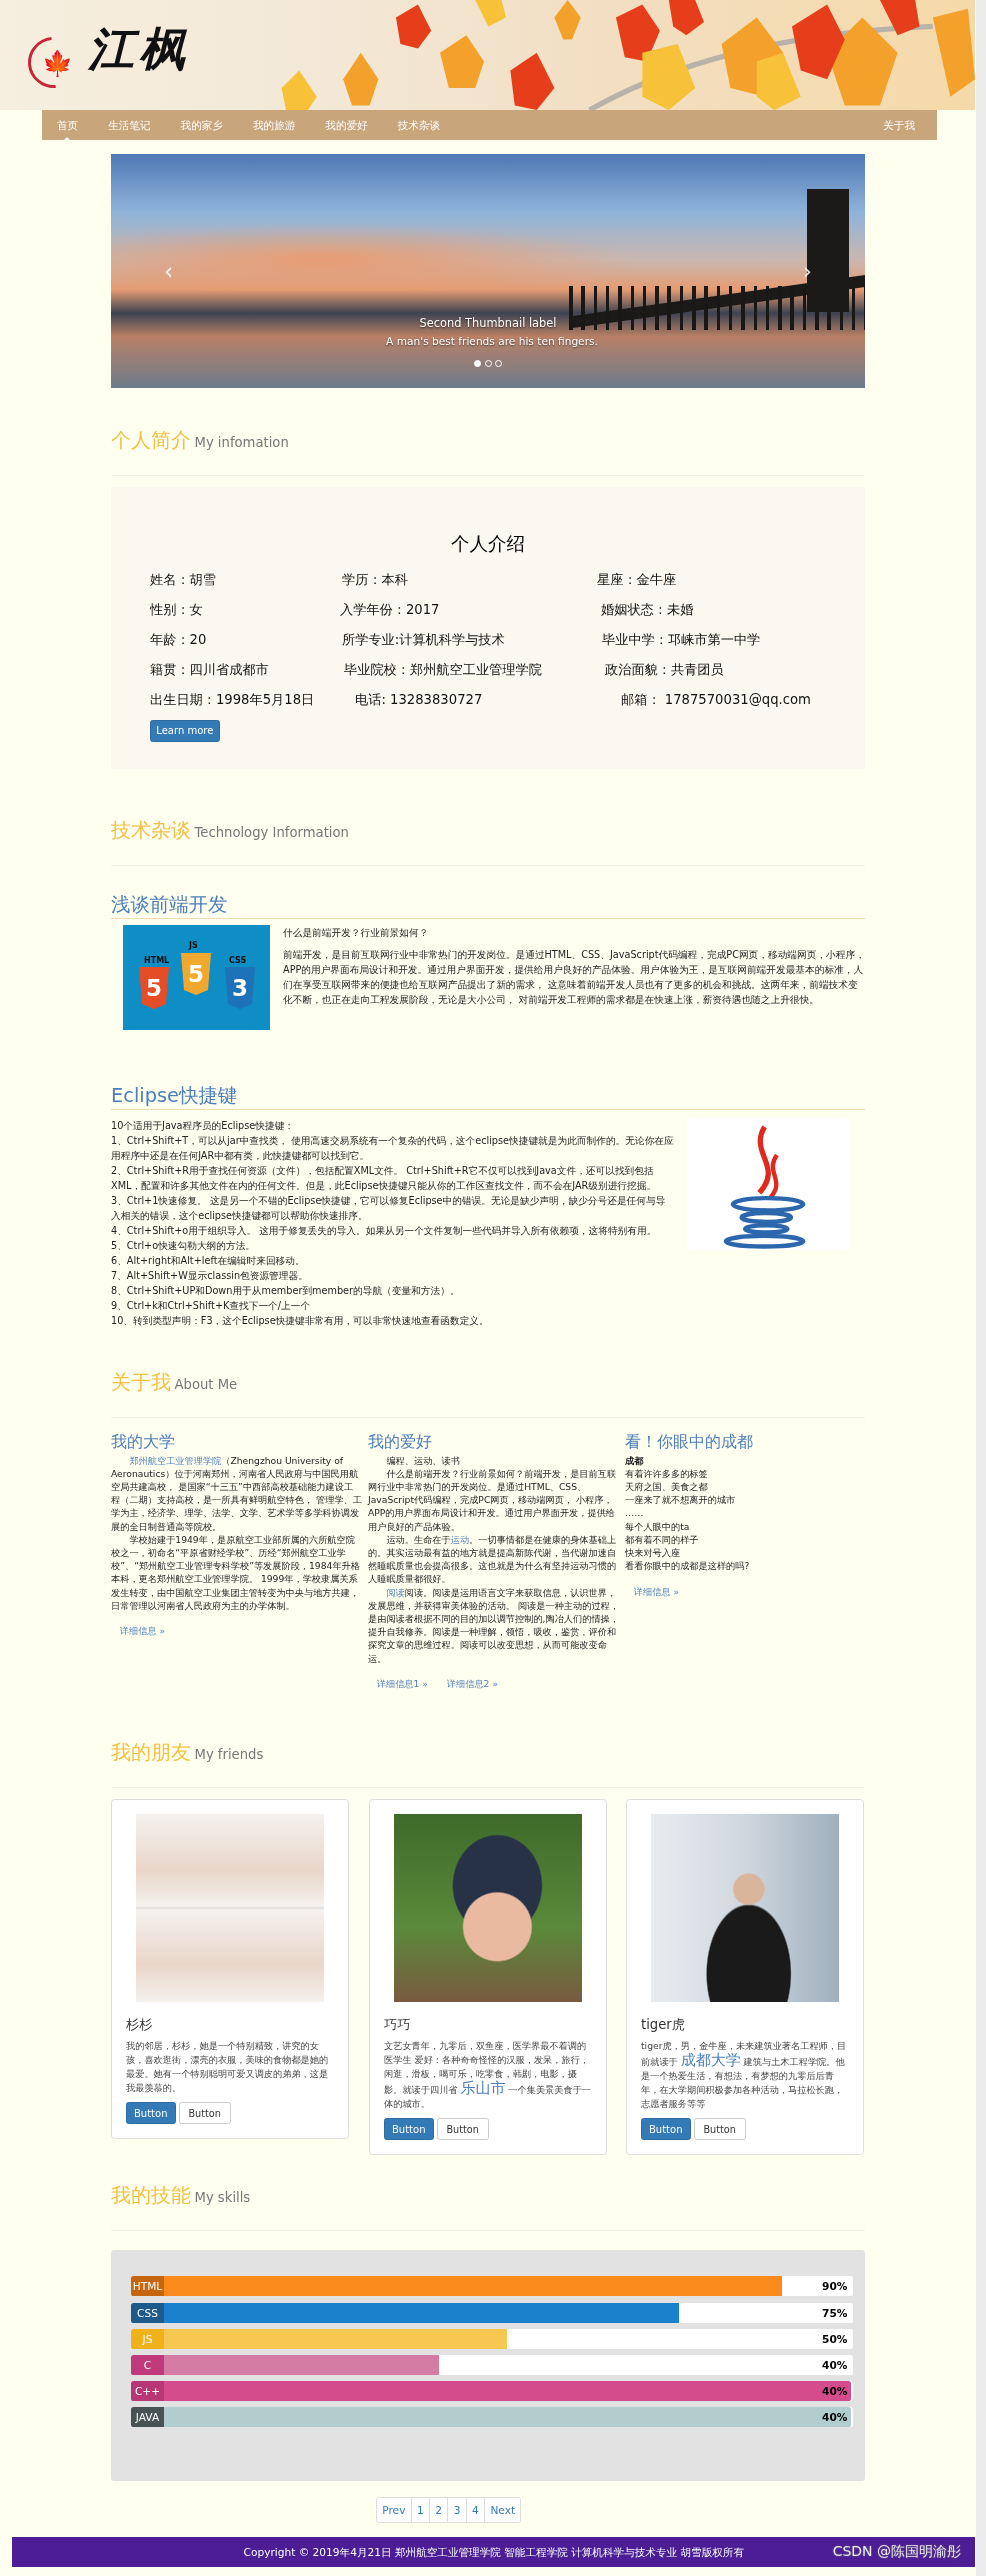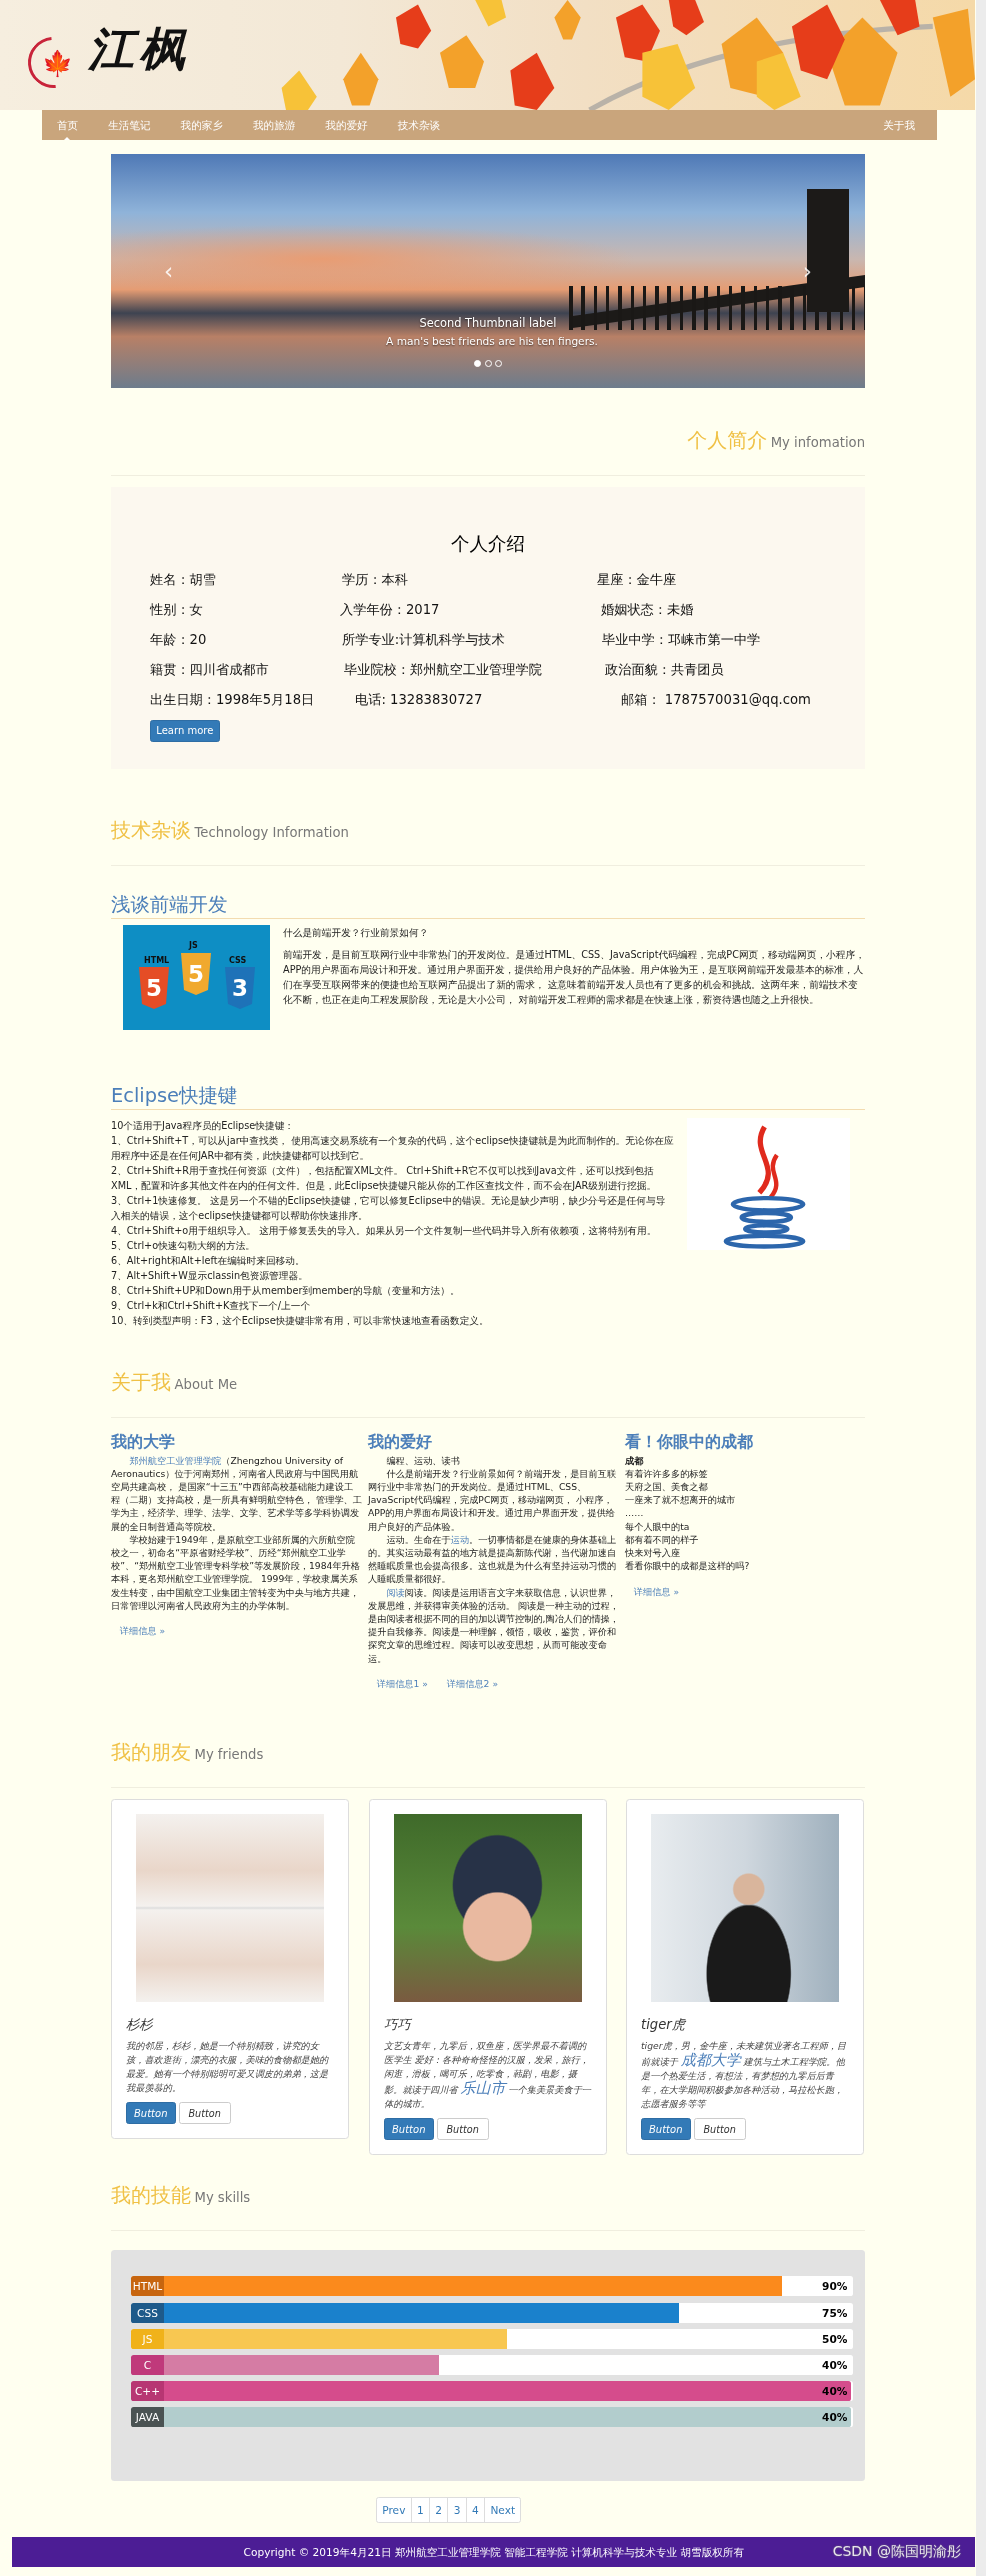--- a/index.html
+++ b/index.html
@@ -39,24 +39,24 @@
 .btn-default{background:#fff;color:#333;border:0.9px solid #ccc;border-radius:2.6px;font-size:9.7px;padding:4.4px 8.8px;display:inline-block;cursor:pointer;}
 .article-h{position:absolute;left:111px;width:754px;border-bottom:1.8px solid #f3dcb0;font-size:19.4px;color:#4c7fb9;line-height:26.4px;}
 .html5-img{position:absolute;left:123px;top:925px;width:147px;height:105px;background:#0e8ec4;}
 .badge{position:absolute;width:30px;height:42px;clip-path:polygon(0 0,100% 0,90% 88%,50% 100%,10% 88%);color:#fff;font-weight:bold;font-size:23px;text-align:center;line-height:42px;}
 .badge-lbl{position:absolute;font-size:8px;font-weight:bold;color:#111;}
 .fe-text{position:absolute;left:283px;top:925px;width:583px;font-size:9.7px;color:#222;line-height:15px;}
 .fe-text p{margin-bottom:2.6px;}
 .ecl-text{position:absolute;left:111px;top:1118px;width:563px;font-size:9.7px;color:#222;line-height:15px;}
 .java-img{position:absolute;left:687px;top:1118px;width:163px;height:132px;background:#fff;}
 .col{position:absolute;top:1435px;width:251px;font-size:9.2px;line-height:13.2px;color:#222;}
-.col h3{font-size:16px;font-weight:bold;color:#4c7fb9;margin-bottom:5.3px;}
+.col h3{font-size:16px;font-weight:normal;color:#4c7fb9;margin-bottom:5.3px;}
 .col .link{color:#4c7fb9;cursor:pointer;}
 .col .more{color:#4c7fb9;display:inline-block;margin-top:12.3px;margin-left:8.8px;cursor:pointer;}
-.card{position:absolute;top:1799px;width:238px;background:#fff;border:0.9px solid #ddd;border-radius:3.5px;padding:14px;font-style:italic;}
+.card{position:absolute;top:1799px;width:238px;background:#fff;border:0.9px solid #ddd;border-radius:3.5px;padding:14px;}
 .card .photo{width:188px;height:188px;margin:0 auto 14px;}
 .card h4{font-size:13.2px;font-weight:normal;color:#333;margin-bottom:5.3px;}
 .card p{font-size:9.2px;color:#444;line-height:14px;margin-bottom:7px;}
 .card .big{font-size:15px;color:#4c7fb9;}
 .skills{position:absolute;left:111px;top:2250px;width:754px;height:231px;background:#e2e2e2;border-radius:3.5px;padding:26.4px 12.3px 0 20px;}
 .bar{position:relative;height:20px;background:#fff;border-radius:2.6px;margin-bottom:6.2px;display:flex;}
 .bar .lbl{width:33px;height:20px;color:#fff;font-size:10.6px;text-align:center;line-height:20px;border-radius:2.6px 0 0 2.6px;}
 .bar .fill{height:20px;}
 .bar .pct{position:absolute;right:5.3px;top:0;line-height:20px;font-size:10.6px;font-weight:bold;color:#000;}
 .pager{position:absolute;left:376px;top:2497px;display:flex;border:0.9px solid #ddd;border-radius:2.6px;background:#fff;}
@@ -122,21 +122,21 @@
     <div class="carousel-arrow" style="right:53px;">›</div>
     <div class="carousel-caption">
       <h3>Second Thumbnail label</h3>
       <p>A man's best friends are his ten fingers.</p>
     </div>
     <div class="indicators">
       <span class="dot active"></span><span class="dot"></span><span class="dot"></span>
     </div>
   </div>
 
-  <div class="section-h" style="top:427px;text-align:right;">
+  <div class="section-h" style="top:427px;">
     <span class="cn">个人简介</span><span class="en">My infomation</span>
   </div>
 
   <div class="jumbo">
     <h2>个人介绍</h2>
     <div class="info-row">
       <span style="width:192px">姓名：胡雪</span>
       <span style="width:255px">学历：本科</span>
       <span>星座：金牛座</span>
     </div>

